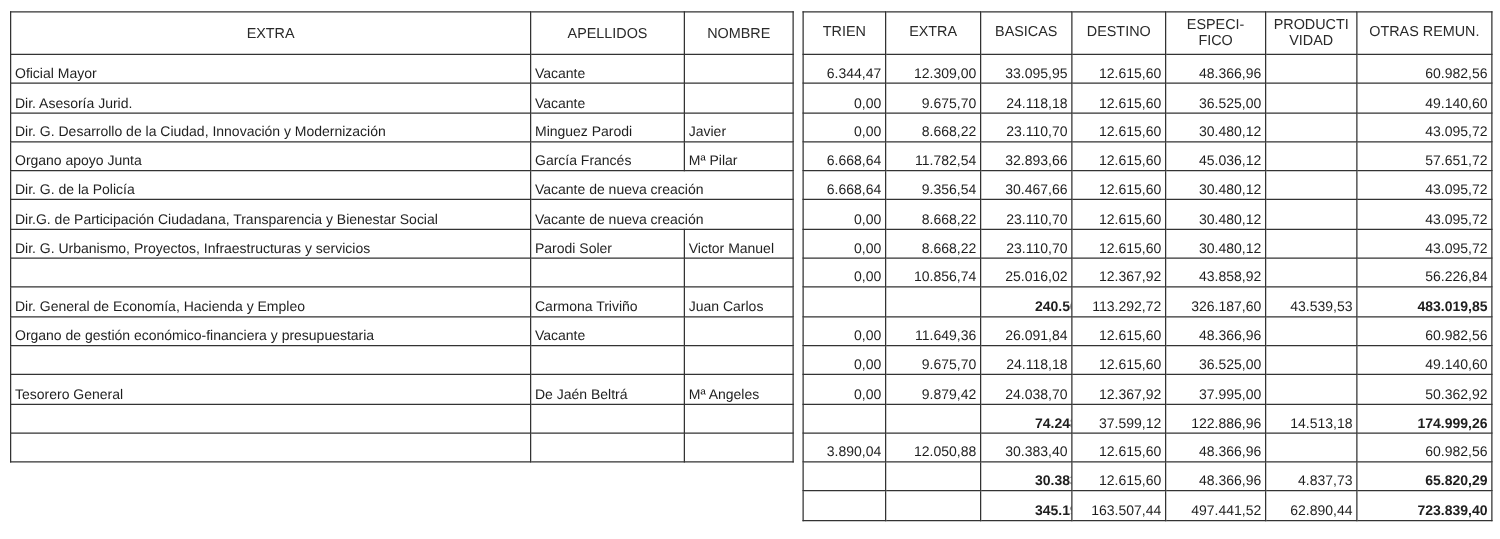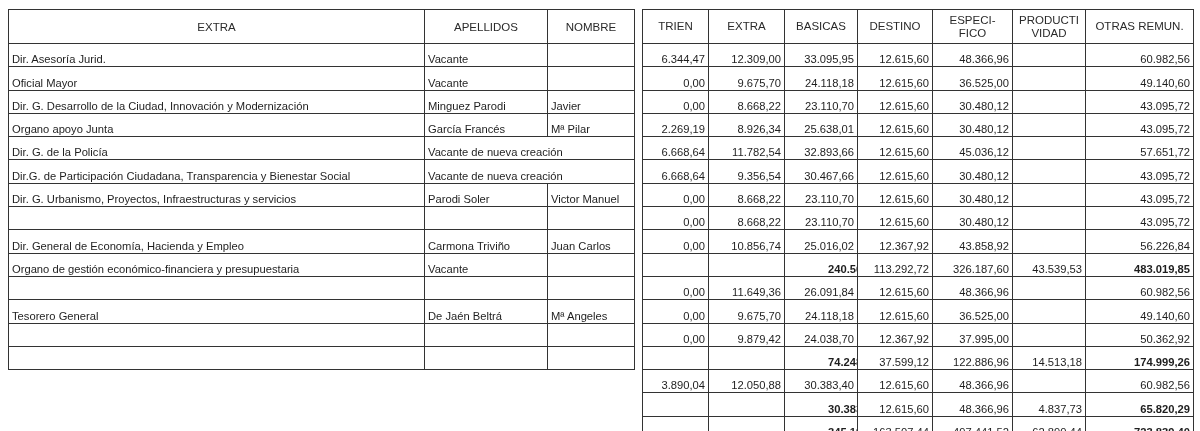--- a/index.html
+++ b/index.html
@@ -27,26 +27,26 @@
     </colgroup>
   <thead>
     <tr>
       <th>EXTRA</th>
       <th>APELLIDOS</th>
       <th>NOMBRE</th>
     </tr>
   </thead>
   <tbody id="left-body">
       <tr>
+        <td>Oficial Mayor</td>
+        <td>Vacante</td>
+        <td></td>
+      </tr>
+      <tr>
         <td>Dir. Asesoría Jurid.</td>
-        <td>Vacante</td>
-        <td></td>
-      </tr>
-      <tr>
-        <td>Oficial Mayor</td>
         <td>Vacante</td>
         <td></td>
       </tr>
       <tr>
         <td>Dir. G. Desarrollo de la Ciudad, Innovación y Modernización</td>
         <td>Minguez Parodi</td>
         <td>Javier</td>
       </tr>
       <tr>
         <td>Organo apoyo Junta</td>
@@ -163,29 +163,20 @@
       <tr>
         <td>0,00</td>
         <td>8.668,22</td>
         <td>23.110,70</td>
         <td>12.615,60</td>
         <td>30.480,12</td>
         <td></td>
         <td>43.095,72</td>
       </tr>
       <tr>
-        <td>2.269,19</td>
-        <td>8.926,34</td>
-        <td>25.638,01</td>
-        <td>12.615,60</td>
-        <td>30.480,12</td>
-        <td></td>
-        <td>43.095,72</td>
-      </tr>
-      <tr>
         <td>6.668,64</td>
         <td>11.782,54</td>
         <td>32.893,66</td>
         <td>12.615,60</td>
         <td>45.036,12</td>
         <td></td>
         <td>57.651,72</td>
       </tr>
       <tr>
         <td>6.668,64</td>

